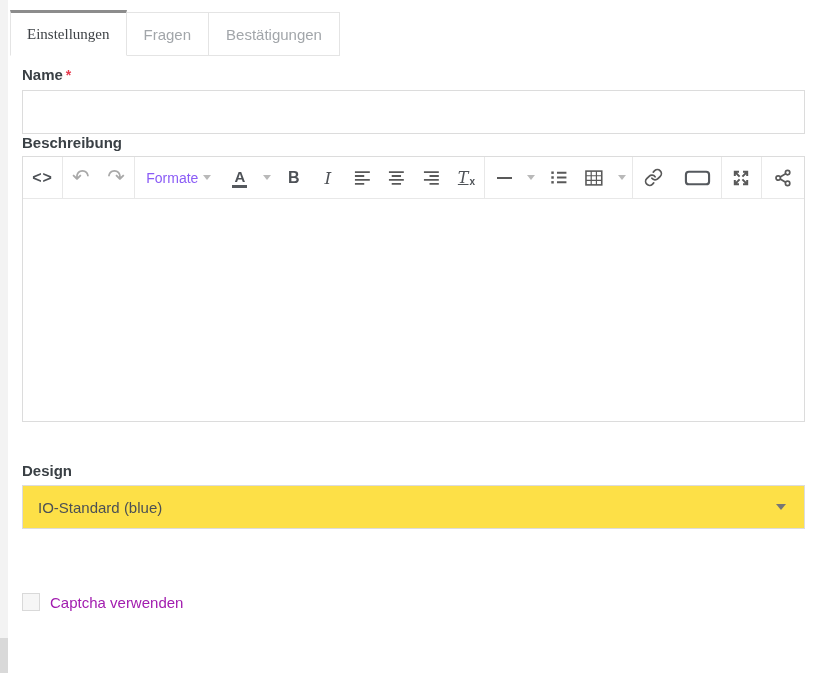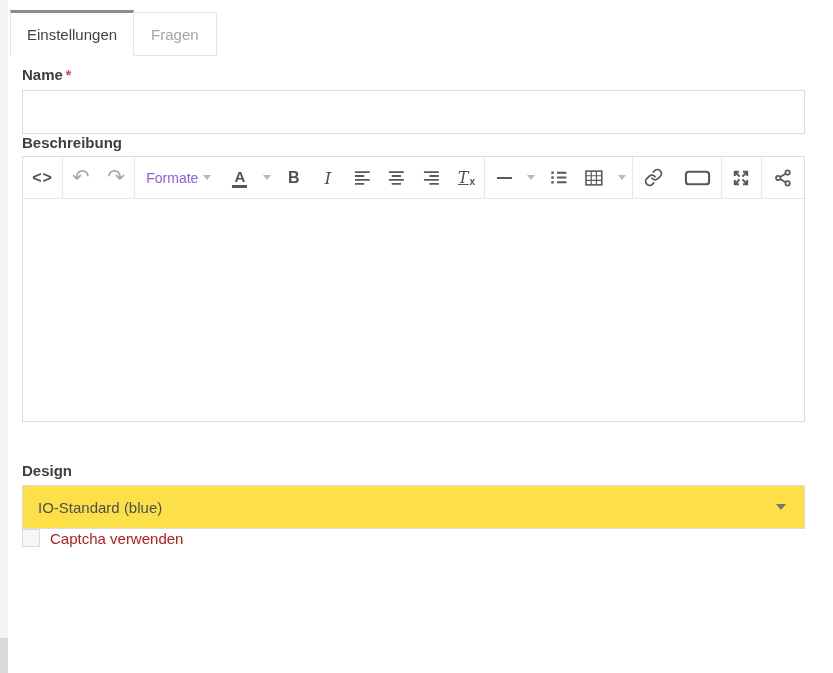--- a/index.html
+++ b/index.html
@@ -11,21 +11,21 @@
   .scroll-strip { position: absolute; left: 0; top: 0; width: 8px; height: 673px; background: #f3f3f3; }
   .scroll-thumb { position: absolute; left: 0; top: 638px; width: 8px; height: 35px; background: #d9d9d9; }
 
   
   .tabbar { display: flex; align-items: flex-end; margin: 10px 0 0 10px; }
   .tab { height: 44px; display: flex; align-items: center; padding: 0 17px; font-size: 15px;
          color: #a2a6aa; background: #fff; border-top: 1px solid #e4e4e4; border-right: 1px solid #e4e4e4;
          border-bottom: 1px solid #e4e4e4; cursor: pointer; white-space: nowrap; }
   .tab:first-child { border-left: 1px solid #e4e4e4; }
   .tab.active { height: 46px; border-top: 3px solid #8c8c8c; border-bottom: 1px solid #fff;
-                color: #3f4347; padding: 0 16px; }
+                color: #3f4347; padding: 0 16px; font-family: Liberation Serif, serif; }
 
   
   .form { margin-left: 22px; width: 783px; }
   .f-label { display: block; font-weight: bold; font-size: 15px; color: #3a4045; line-height: 18px; }
   .req { color: #e73b4e; font-weight: bold; font-size: 14px; vertical-align: top; margin-left: 3px; }
 
   .lbl-name { margin-top: 10px; }
   .text-input { display: block; margin-top: 6px; width: 783px; height: 44px; border: 1px solid #dcdcdc;
                 background: #fff; padding: 0 14px; font-size: 15px; color: #3a4045; outline: none;
                 font-family: "Liberation Sans", "DejaVu Sans", sans-serif; }
@@ -56,40 +56,43 @@
   .hr-bar { width: 15px; height: 2px; background: #595959; display: inline-block; }
   .editor-body { height: 222px; background: #fff; cursor: text; }
 
   .lbl-design { margin-top: 40px; }
   .select { margin-top: 5px; width: 783px; height: 44px; border: 1px solid #dcdcdc; background: #fde047;
             display: flex; align-items: center; justify-content: space-between; padding: 0 18px 0 15px;
             font-size: 15px; color: #4b5055; cursor: pointer; }
   .select-caret { width: 0; height: 0; border-left: 5px solid transparent; border-right: 5px solid transparent;
                   border-top: 6px solid #767676; display: inline-block; }
 
-  .captcha-row { display: flex; align-items: center; font-size: 15px; color: #b91c1c; }
+  .captcha-row { margin-top: 64px; display: flex; align-items: center; font-size: 15px; color: #a21caf; }
   .checkbox { width: 18px; height: 18px; border: 1px solid #d9d9d9; background: #f6f6f6;
               display: inline-block; cursor: pointer; flex: 0 0 18px; }
   .captcha-row span.cb-label { margin-left: 10px; }
 </style>
 </head>
 <body>
 
 <div class="page">
 
   <div class="scroll-strip">
     <div class="scroll-thumb"></div>
   </div>
 
   <div class="tabbar">
     <div class="tab active">
       <span>Einstellungen</span>
     </div>
     <div class="tab">
       <span>Fragen</span>
+    </div>
+    <div class="tab">
+      <span>Bestätigungen</span>
     </div>
   </div>
 
   <div class="form">
 
     <label class="f-label lbl-name">
       <span>Name</span><span class="req">*</span>
     </label>
     <input class="text-input" type="text" value="" style="">
 

